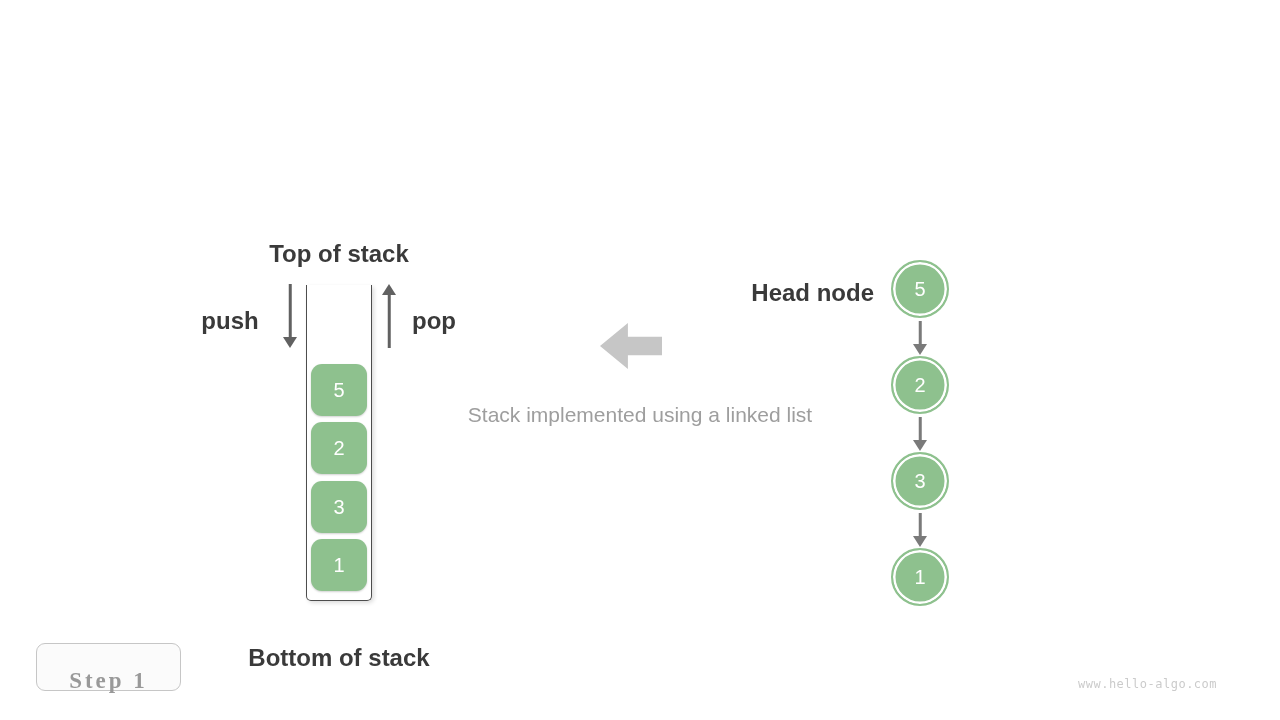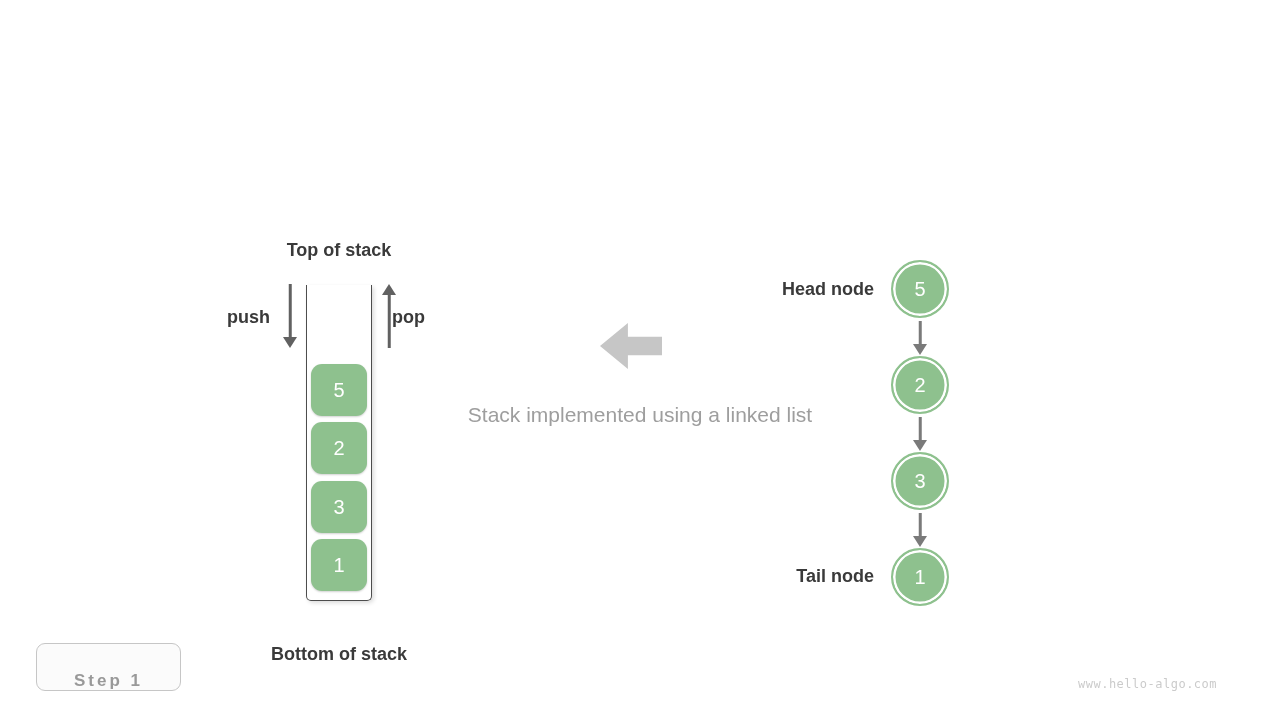--- a/index.html
+++ b/index.html
@@ -1,21 +1,21 @@
 <!DOCTYPE html>
 <html><head>
 <meta charset="utf-8">
 <style>
   html,body{margin:0;padding:0;background:#fff;}
   #canvas{
     position:relative;width:1280px;height:720px;background:#ffffff;overflow:hidden;
     font-family:"Liberation Sans", sans-serif;
   }
   .abs{position:absolute;}
-  .bold-label{font-weight:bold;font-size:18px;color:#3a3a3a;}
+  .bold-label{font-weight:bold;font-size:24px;color:#3a3a3a;}
   .center{text-align:center;}
   .right{text-align:right;}
 
   
   .stack-box{
     left:306px;top:285px;width:66px;height:316px;box-sizing:border-box;
     border-left:1.5px solid #4d4d4d;border-right:1.5px solid #4d4d4d;border-bottom:1.5px solid #4d4d4d;
     border-radius:0 0 5px 5px;background:#fff;
     box-shadow:2px 2px 4px rgba(0,0,0,0.14);
   }
@@ -51,61 +51,60 @@
   }
 
   .caption{left:390px;top:403px;width:500px;font-size:21px;color:#9e9e9e;}
 
   .step-badge{
     left:36px;top:643px;width:145px;height:48px;box-sizing:border-box;
     border:1.5px solid #c6c6c6;border-radius:9px;background:#fbfbfb;
     display:flex;align-items:center;justify-content:center;
   }
   .step-badge span{
-    font-family:Liberation Sans, sans-serif;font-weight:bold;font-size:17px;
+    font-family:Liberation Serif, serif;font-weight:bold;font-size:23px;
     color:#999999;letter-spacing:3px;margin-top:28px;
   }
   .watermark{
     left:1078px;top:677px;font-family:"DejaVu Sans Mono", monospace;
     font-size:12px;color:#cbcbcb;letter-spacing:0.5px;
   }
 </style>
 </head>
 <body>
 
 <div id="canvas" style="--green:#8ec18e;">
 
   <div class="abs bold-label center" style="left:239px;top:240px;width:200px;">Top of stack</div>
 
   <div class="abs varrow" style="left:283px;top:284px;height:64px;">
     <span class="shaft" style="top:0;height:54px;"></span>
     <span class="head-down"></span>
   </div>
-  <div class="abs bold-label right" style="left:190px;top:307px;width:80px;">push</div>
+  <div class="abs bold-label right" style="left:190px;top:307px;width:80px;text-align:center;">push</div>
 
   <div class="abs varrow" style="left:382px;top:284px;height:64px;">
     <span class="shaft" style="top:10px;height:54px;"></span>
     <span class="head-up"></span>
   </div>
-  <div class="abs bold-label" style="left:392px;top:307px;width:80px;">pop</div>
+  <div class="abs bold-label" style="left:412px;top:307px;width:80px;">pop</div>
 
   <div class="abs stack-box"></div>
 
   <div class="abs stack-item" style="top:364px;">5</div>
   <div class="abs stack-item" style="top:422px;">2</div>
   <div class="abs stack-item" style="top:481px;">3</div>
   <div class="abs stack-item" style="top:539px;">1</div>
 
   <div class="abs bold-label center" style="left:239px;top:616px;width:200px;margin-top:28px;">Bottom of stack</div>
 
   <div class="abs block-arrow"></div>
   <div class="abs bold-label right" style="left:694px;top:279px;width:180px;">Head node</div>
 
   <div class="abs caption center">Stack implemented using a linked list</div>
-  <div class="abs bold-label right" style="left:694px;top:566px;width:180px;">Tail node</div>
 
   <div class="abs list-node" style="top:260px;">5</div>
   <div class="abs varrow connector" style="left:913px;top:321px;height:34px;">
     <span class="shaft" style="top:0;height:24px;"></span>
     <span class="head-down"></span>
   </div>
 
   <div class="abs list-node" style="top:356px;">2</div>
   <div class="abs varrow connector" style="left:913px;top:417px;height:34px;">
     <span class="shaft" style="top:0;height:24px;"></span>

